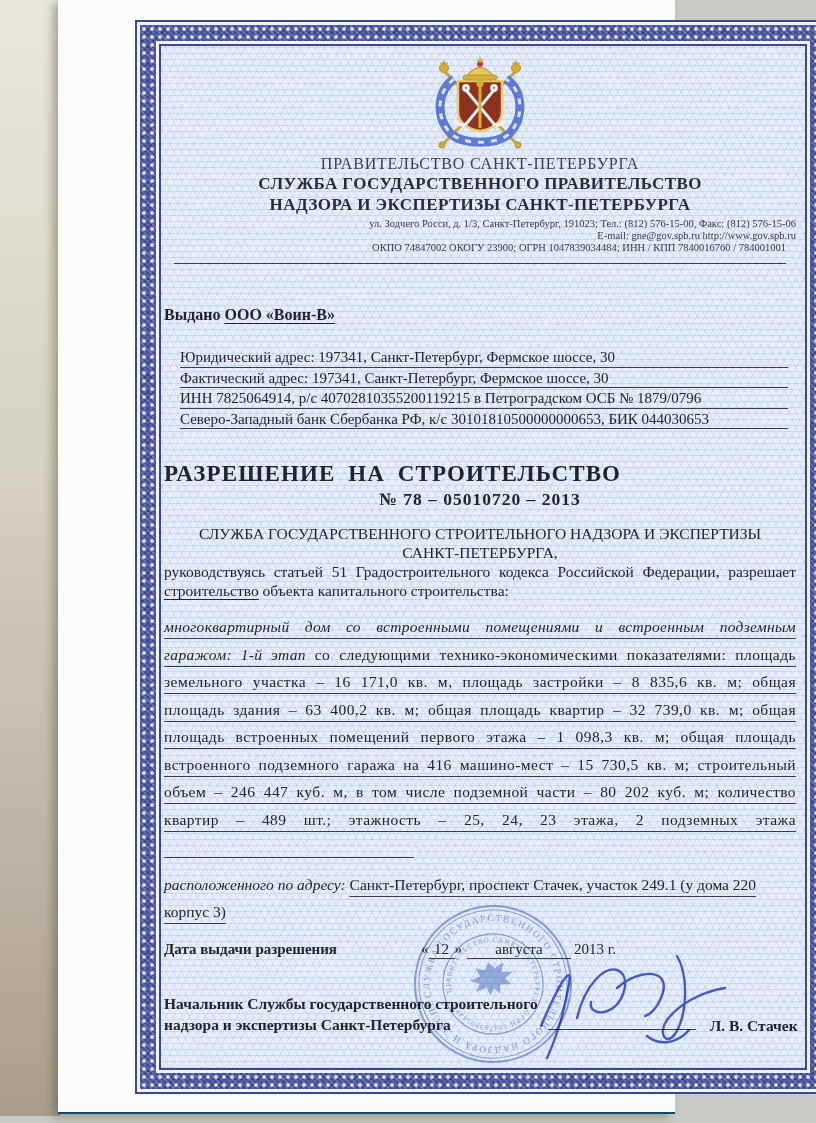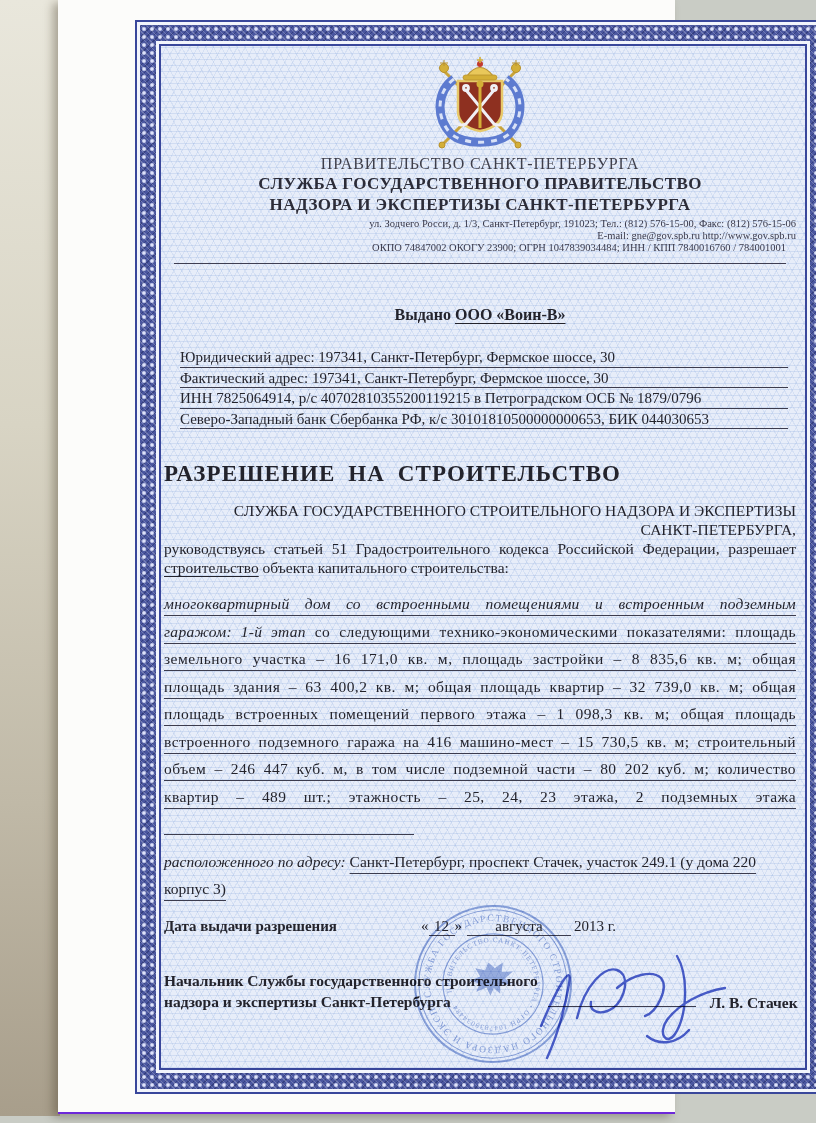--- a/index.html
+++ b/index.html
@@ -4,21 +4,21 @@
 <style>
   * { margin:0; padding:0; box-sizing:border-box; }
   body { background:#c9ccc5; font-family:"Liberation Serif", serif; }
 
   .screen { position:relative; width:816px; height:1123px; overflow:hidden; background:#c9ccc5; }
 
   .scan-left { position:absolute; left:0; top:0; width:60px; height:1116px;
     background:linear-gradient(180deg,#e9e7dc 0%,#d8d4c4 38%,#c0b9a7 72%,#a89e8b 100%); }
 
   .paper { position:absolute; left:58px; top:0; width:617px; height:1114px;
-    background:#fcfcfa; border-bottom:2px solid #6d28d9;
+    background:#fcfcfa; border-bottom:2px solid #0c4a6e;
     box-shadow:-5px 3px 9px rgba(70,60,40,.4); }
 
   
   .frame-outer { position:absolute; left:77px; top:20px; width:696px; height:1074px;
     border:2px solid #39479b; padding:3px; background:#f2f5fc; }
   .frame-band { width:100%; height:100%; padding:16px;
     background-color:#4a569f;
     background-image:
       radial-gradient(circle at 4px 4px, #dde2fa 0 1.2px, rgba(255,255,255,0) 2.6px),
       repeating-linear-gradient(45deg, rgba(255,255,255,.22) 0 1px, transparent 1px 4px),
@@ -37,34 +37,34 @@
 
   
   .arms { display:block; margin:9px auto 2px; }
   .lh-gov    { text-align:center; font-size:16px; letter-spacing:.8px; color:#3e3e4a; line-height:18px; }
   .lh-agency { text-align:center; font-size:17px; font-weight:bold; letter-spacing:.4px; color:#2c2c38; line-height:21px; }
   .lh-small  { text-align:right; font-size:10.5px; color:#38384a; line-height:12px; }
   .lh-first  { margin-top:3px; }
   .lh-rule   { margin:0 10px; border-bottom:1.5px solid #3e3e52; padding-bottom:9px; }
 
   
-  .issued { margin-top:42px; text-align:center; font-size:16px; font-weight:bold; }
+  .issued { margin-top:42px; text-align:left; font-size:16px; font-weight:bold; }
   .issued .company { text-decoration:underline; text-underline-offset:3px; text-decoration-thickness:1.2px; }
 
   .addr-block { margin:24px 8px 0 16px; font-size:15px; }
   .addr-line  { border-bottom:1px solid #3c3c4e; line-height:18.5px; margin-bottom:1px;
                 white-space:nowrap; overflow:hidden; }
 
   
   .title1 { margin-top:32px; text-align:left; font-size:23px; font-weight:bold;
             letter-spacing:1.1px; word-spacing:6px; }
   .title2 { margin-top:2px; text-align:center; font-size:17.5px; font-weight:bold; letter-spacing:1px; }
 
   
-  .pre-center { text-align:right; font-size:15.5px; line-height:19px; }
+  .pre-center { text-align:center; font-size:15.5px; line-height:19px; }
   .pre-first  { margin-top:14px; }
   .pre-left   { font-size:15.5px; line-height:19px; }
   .pre-just   { text-align:justify; text-align-last:justify; }
   .uword { text-decoration:underline; text-underline-offset:3px; text-decoration-skip-ink:none; }
 
   
   .main-desc { margin-top:13px; font-size:15.5px; line-height:27.5px; text-align:justify;
     letter-spacing:.45px; word-spacing:1.5px;
     text-decoration:underline; text-underline-offset:6px; text-decoration-thickness:1px;
     text-decoration-color:#3c3c4e; text-decoration-skip-ink:none; }
@@ -154,20 +154,21 @@
               </div>
 
               <div class="addr-block">
                 <div class="addr-line">Юридический адрес: 197341, Санкт-Петербург, Фермское шоссе, 30</div>
                 <div class="addr-line">Фактический адрес:  197341, Санкт-Петербург, Фермское шоссе, 30</div>
                 <div class="addr-line">ИНН 7825064914, р/с 40702810355200119215 в Петроградском ОСБ № 1879/0796</div>
                 <div class="addr-line">Северо-Западный банк Сбербанка РФ, к/с 30101810500000000653, БИК 044030653</div>
               </div>
 
               <div class="title1">РАЗРЕШЕНИЕ  НА  СТРОИТЕЛЬСТВО</div>
+              <div class="title2">№ 78 – 05010720 – 2013</div>
 
               <div class="pre-center pre-first">СЛУЖБА ГОСУДАРСТВЕННОГО СТРОИТЕЛЬНОГО НАДЗОРА И ЭКСПЕРТИЗЫ</div>
               <div class="pre-center">САНКТ-ПЕТЕРБУРГА,</div>
               <div class="pre-left pre-just">руководствуясь статьей 51 Градостроительного кодекса Российской Федерации, разрешает</div>
               <div class="pre-left">
                 <span class="uword">строительство</span><span> объекта капитального строительства:</span>
               </div>
 
               <div class="main-desc">
                 <em>многоквартирный дом со встроенными помещениями и встроенным подземным гаражом: 1-й этап</em><span> со следующими технико-экономическими показателями: площадь земельного участка – 16 171,0 кв. м, площадь застройки – 8 835,6 кв. м; общая площадь здания – 63 400,2 кв. м; общая площадь квартир  – 32 739,0 кв. м; общая площадь встроенных помещений первого этажа – 1 098,3 кв. м; общая площадь встроенного подземного гаража на 416 машино-мест – 15 730,5 кв. м; строительный объем – 246 447 куб. м, в том числе подземной части – 80 202 куб. м; количество квартир – 489 шт.; этажность – 25, 24, 23 этажа, 2 подземных этажа</span><span class="blank-ext"></span>

